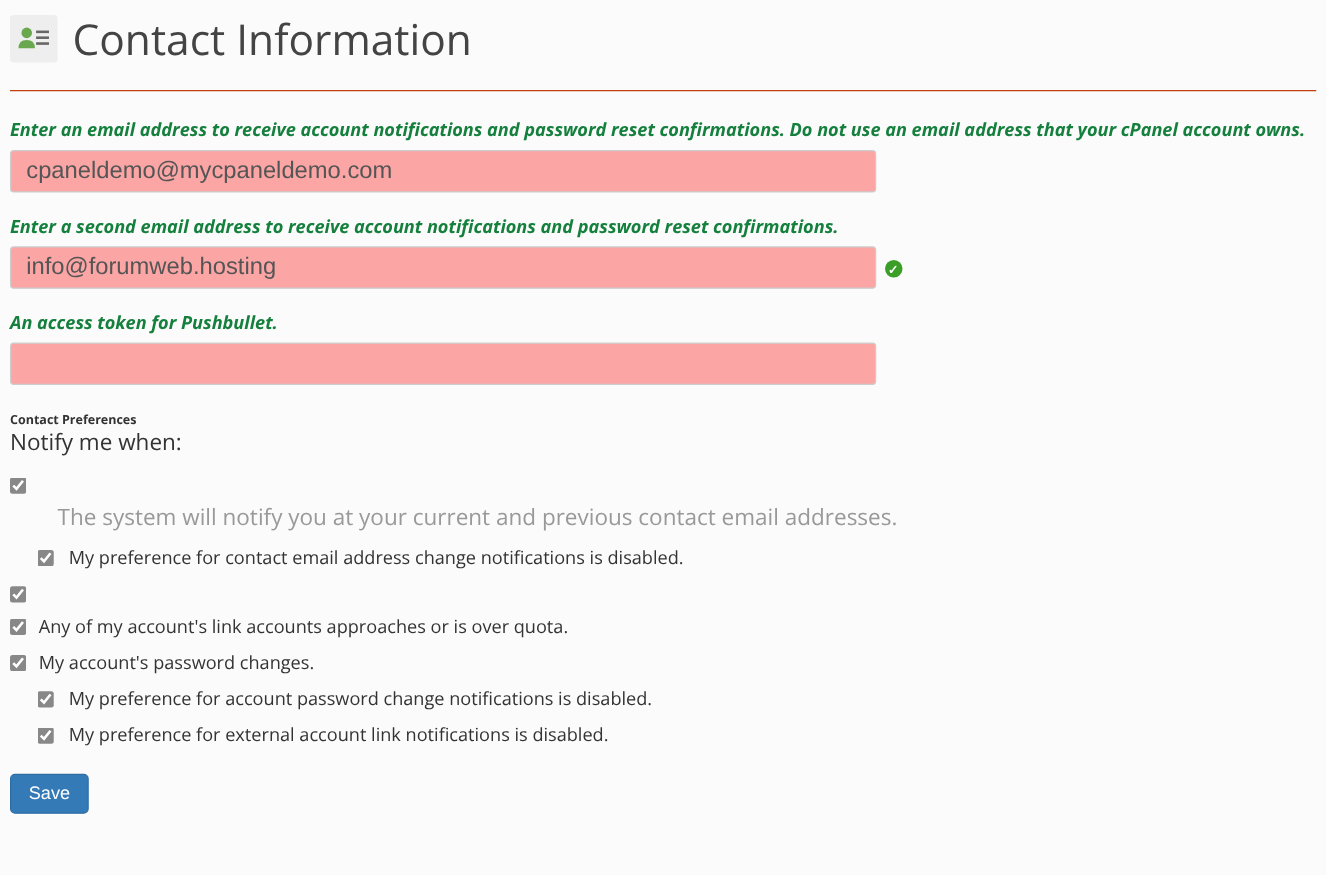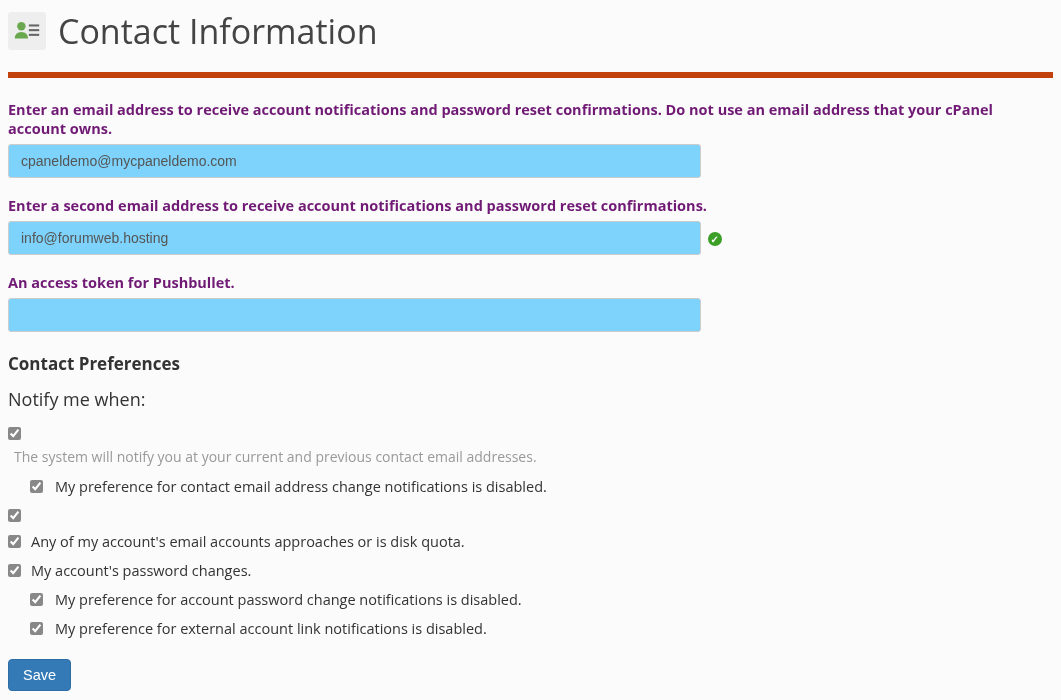--- a/index.html
+++ b/index.html
@@ -8,21 +8,21 @@
       font-size: 14px;
       background: #fbfbfb;
       color: #333;
       padding: 8px;
     }
     .header {
       display: flex;
       align-items: center;
       gap: 12px;
       padding: 0 0 18px 0;
-      border-bottom: 6px solid #c2410c;
+      border-bottom: 1px solid #c2410c;
       margin-bottom: 22px;
     }
     .header-icon {
       width: 38px;
       height: 38px;
       background: #eeeeee;
       border-radius: 3px;
       display: flex;
       align-items: center;
       justify-content: center;
@@ -31,57 +31,58 @@
     .header-icon svg { width: 30px; height: 30px; }
     .page-title {
       font-size: 34px;
       font-weight: 400;
       color: #444;
     }
     .form-group { margin-bottom: 18px; }
     .label {
       font-weight: 700;
       font-size: 14.5px;
-      color: #701a75;
+      color: #15803d;
       display: block;
       margin-bottom: 6px;
+      font-style: italic;
     }
     .text-input {
       width: 693px;
       max-width: 100%;
       height: 34px;
       border: 1px solid #ccc;
       border-radius: 3px;
       padding: 6px 12px;
-      font-size: 14px;
+      font-size: 19px;
       color: #555;
-      background: #7dd3fc;
+      background: #fca5a5;
     }
     .valid-icon {
       width: 14px;
       height: 14px;
       background: #3a9e27;
       border-radius: 50%;
       display: inline-flex;
       align-items: center;
       justify-content: center;
       margin-top: 6px;
       margin-left: 3px;
     }
     .valid-icon::after {
       content: "✓";
       color: #fff;
       font-size: 10px;
       font-weight: 700;
     }
     .section-heading {
       font-weight: 700;
-      font-size: 17px;
+      font-size: 10px;
       color: #333;
-      margin-bottom: 12px;
+      margin-bottom: 0;
       margin-top: 20px;
     }
     .subheading {
       font-size: 18px;
       color: #333;
       margin-bottom: 8px;
     }
     .pref-item {
       display: flex;
       align-items: flex-start;
@@ -96,23 +97,23 @@
       margin-top: 3px;
       accent-color: #888;
       width: 13px;
       height: 13px;
     }
     .pref-label {
       font-size: 14.5px;
       color: #333;
     }
     .helper {
-      font-size: 14px;
+      font-size: 18px;
       color: #999;
-      margin: 2px 0 6px 6px;
+      margin: 2px 0 6px 38px;
     }
     .save-btn {
       background: #337ab7;
       color: #fff;
       border: 1px solid #2e6da4;
       border-radius: 4px;
       padding: 7px 14px;
       font-size: 14.5px;
       cursor: pointer;
       margin-top: 16px;
@@ -162,21 +163,21 @@
     <div class="helper">The system will notify you at your current and previous contact email addresses.</div>
     <div class="pref-item sub">
       <input type="checkbox" checked="" style="">
       <span class="pref-label">My preference for contact email address change notifications is disabled.</span>
     </div>
     <div class="pref-item">
       <input type="checkbox" checked="" style="">
     </div>
     <div class="pref-item">
       <input type="checkbox" checked="" style="">
-      <span class="pref-label">Any of my account's email accounts approaches or is disk quota.</span>
+      <span class="pref-label">Any of my account's link accounts approaches or is over quota.</span>
     </div>
     <div class="pref-item">
       <input type="checkbox" checked="" style="">
       <span class="pref-label">My account's password changes.</span>
     </div>
     <div class="pref-item sub">
       <input type="checkbox" checked="" style="">
       <span class="pref-label">My preference for account password change notifications is disabled.</span>
     </div>
     <div class="pref-item sub">

